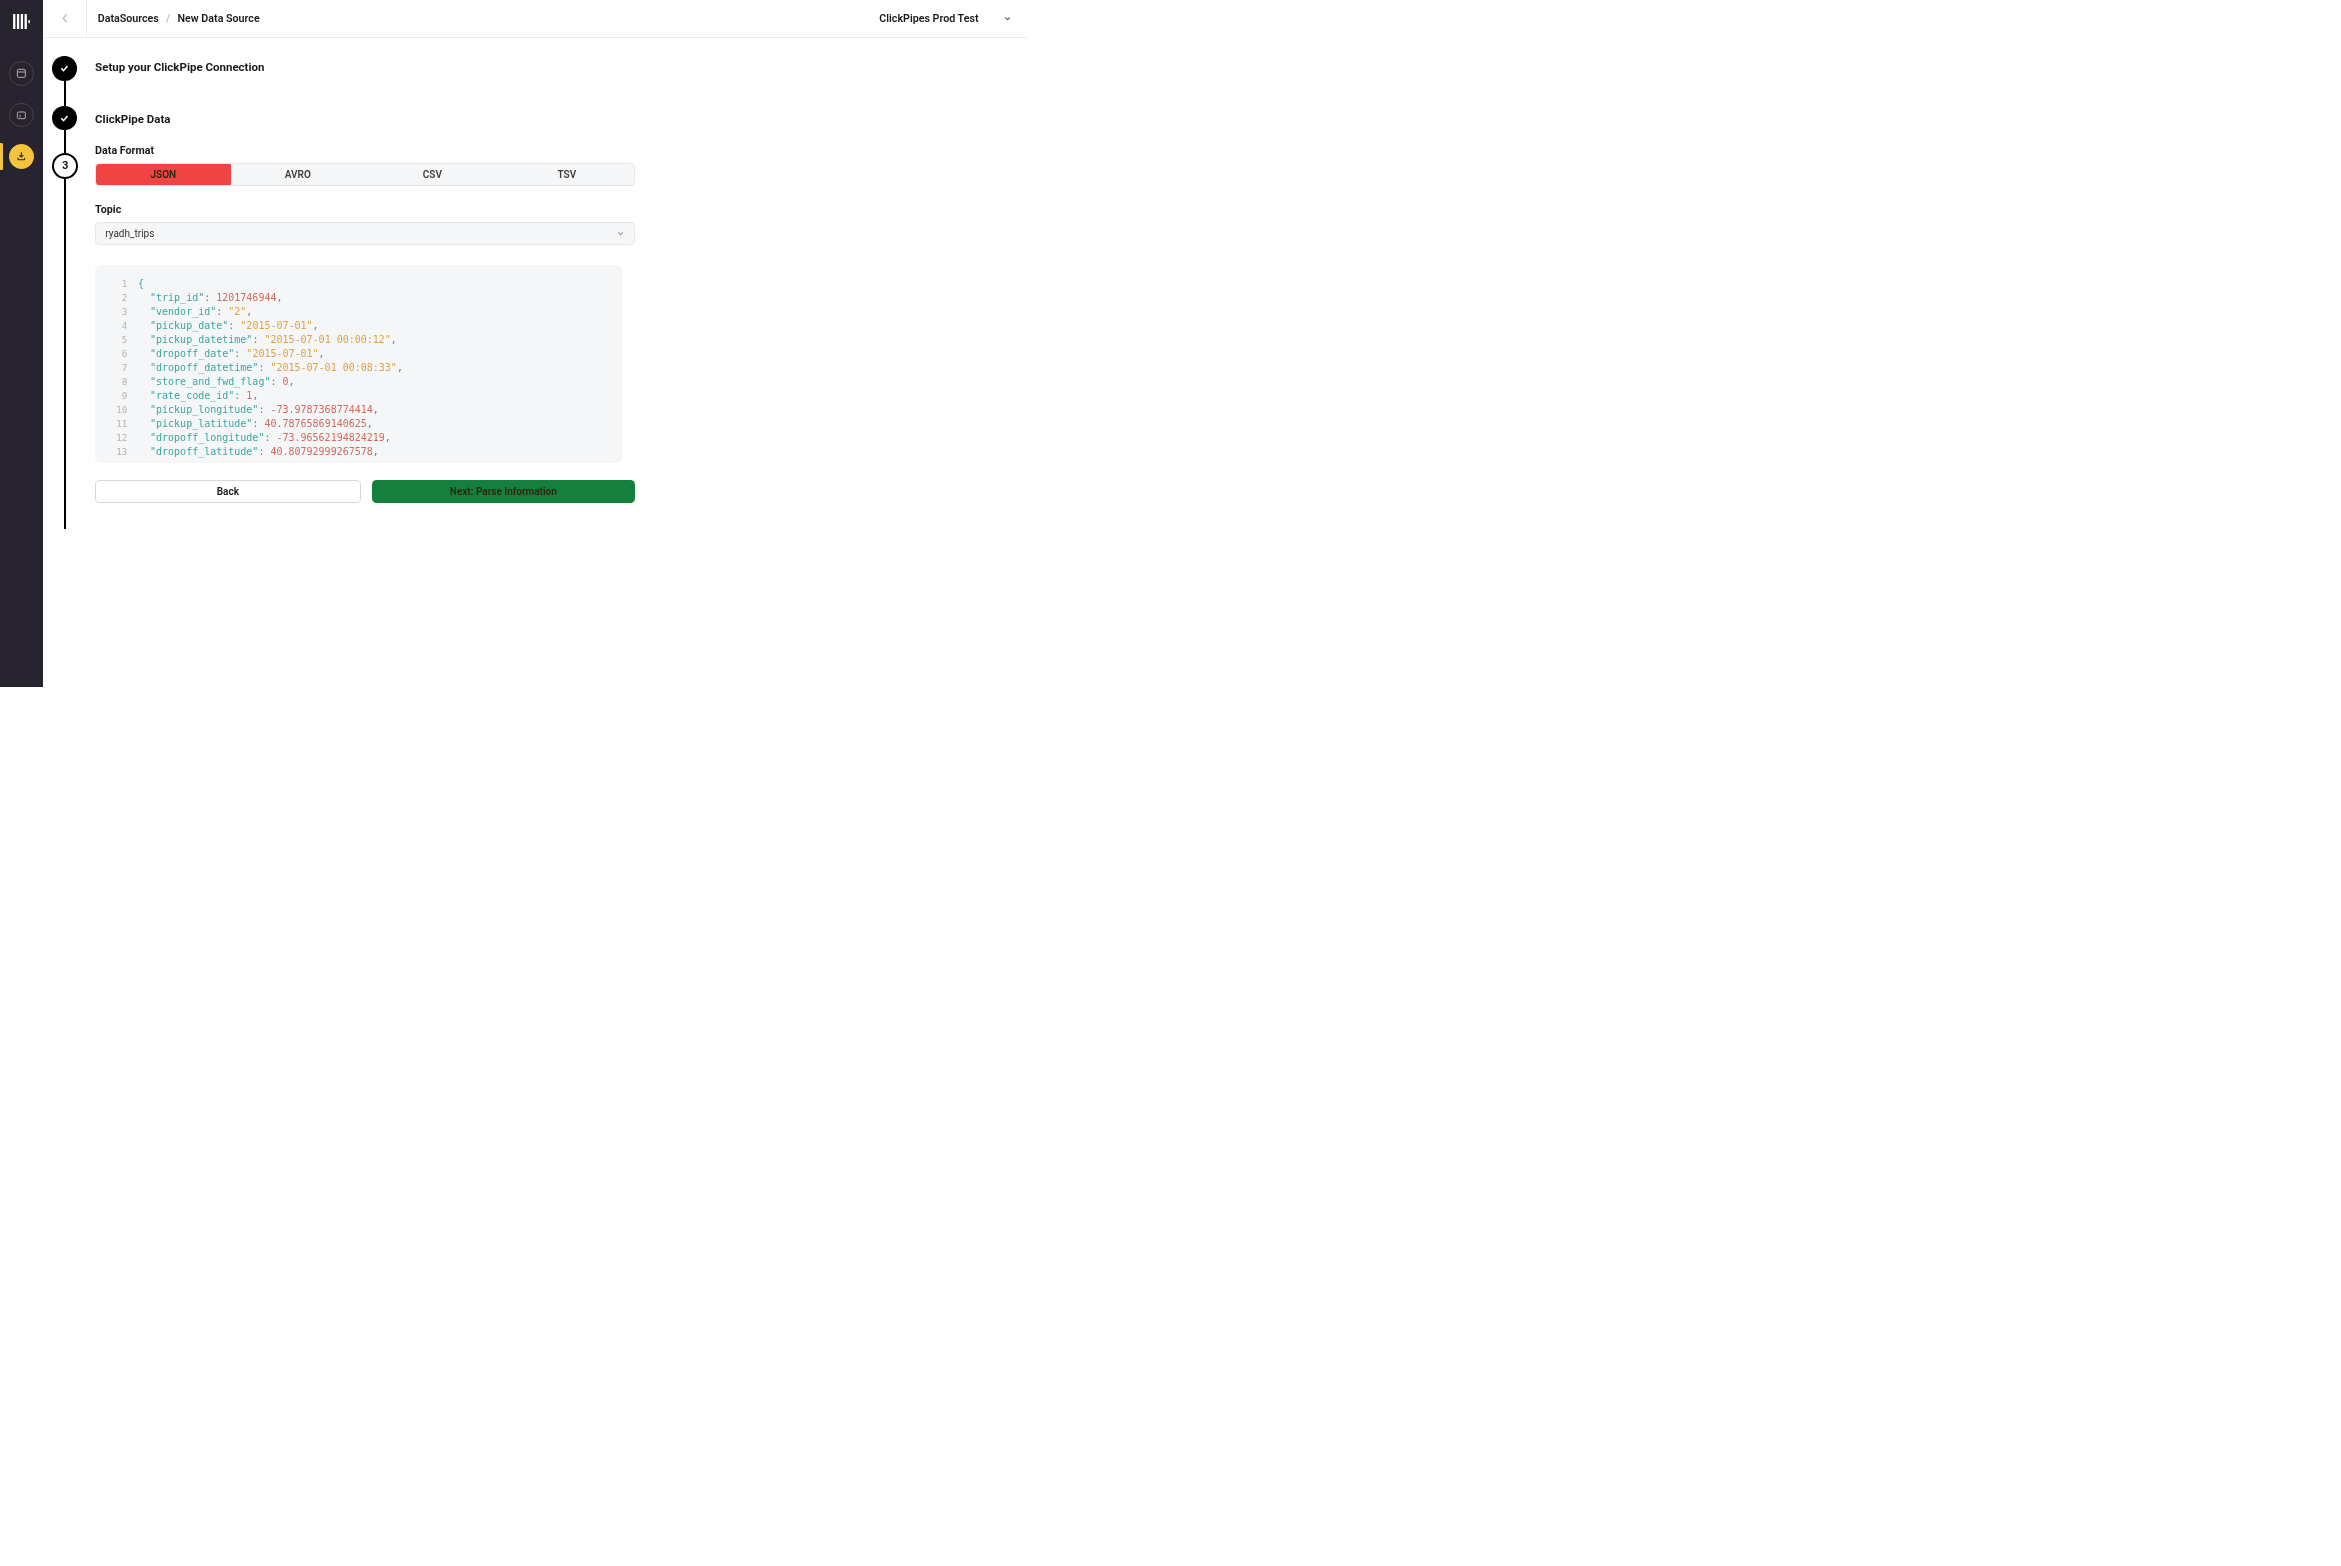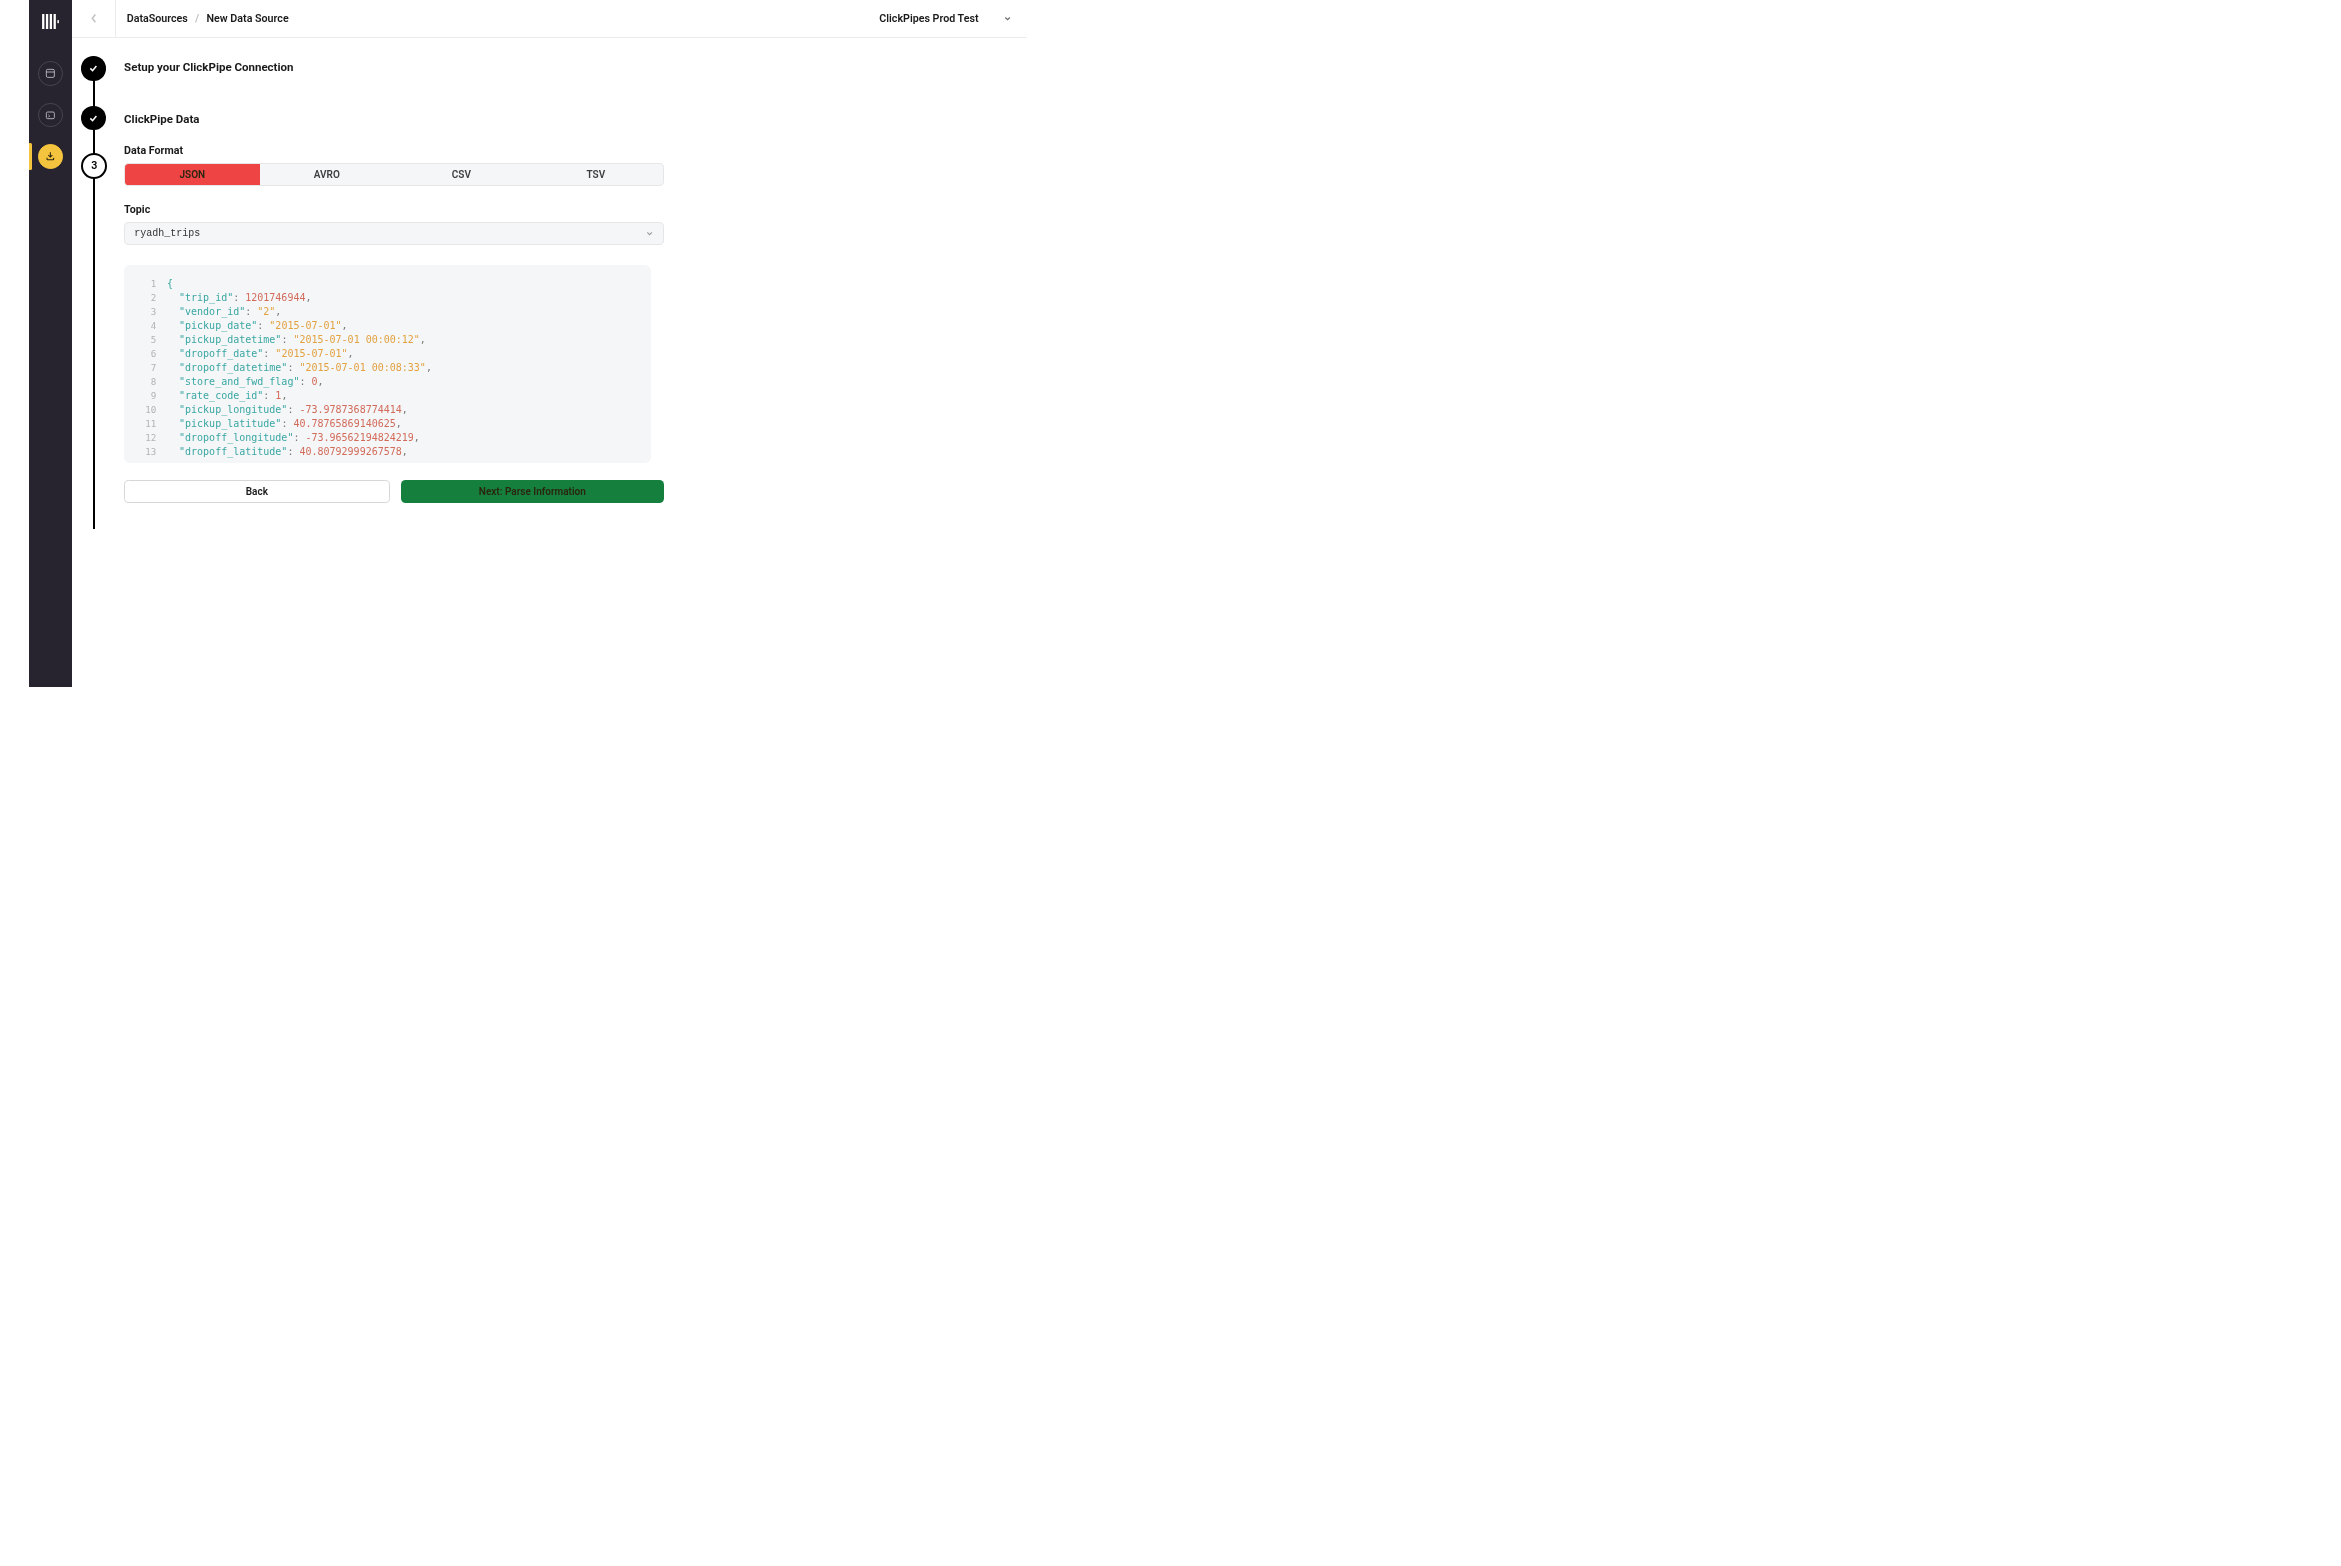--- a/index.html
+++ b/index.html
@@ -5,21 +5,21 @@
   * { box-sizing: border-box; margin: 0; padding: 0; }
   body {
     font-family: -apple-system, BlinkMacSystemFont, "Segoe UI", Roboto, sans-serif;
     font-size: 10.7px;
     color: #1a1a1a;
     background: #fff;
     width: 1027px;
     height: 687px;
     overflow: hidden;
   }
-  .app { display: flex; height: 100%; padding-left: 29px; }
+  .app { display: flex; height: 100%; }
   
   
   .sidebar {
     width: 43px;
     background: #27232f;
     display: flex;
     flex-direction: column;
     align-items: center;
     padding-top: 10.7px;
     gap: 17px;
@@ -161,21 +161,20 @@
   .select {
     width: 540px; height: 23px;
     background: #f4f6f8;
     border: 0.8px solid #e6e6e6;
     border-radius: 4.6px;
     display: flex; align-items: center;
     padding: 0 9.2px;
     justify-content: space-between;
     color: #333;
     font-size: 10px;
-    font-family: Liberation Mono, monospace;
   }
   .select .chev { color: #9b9b9b; font-size: 9.2px; }
 
   
   .code {
     width: 527px;
     height: 198px;
     background: #f4f6f8;
     border-radius: 6.1px;
     margin-top: 20px;

